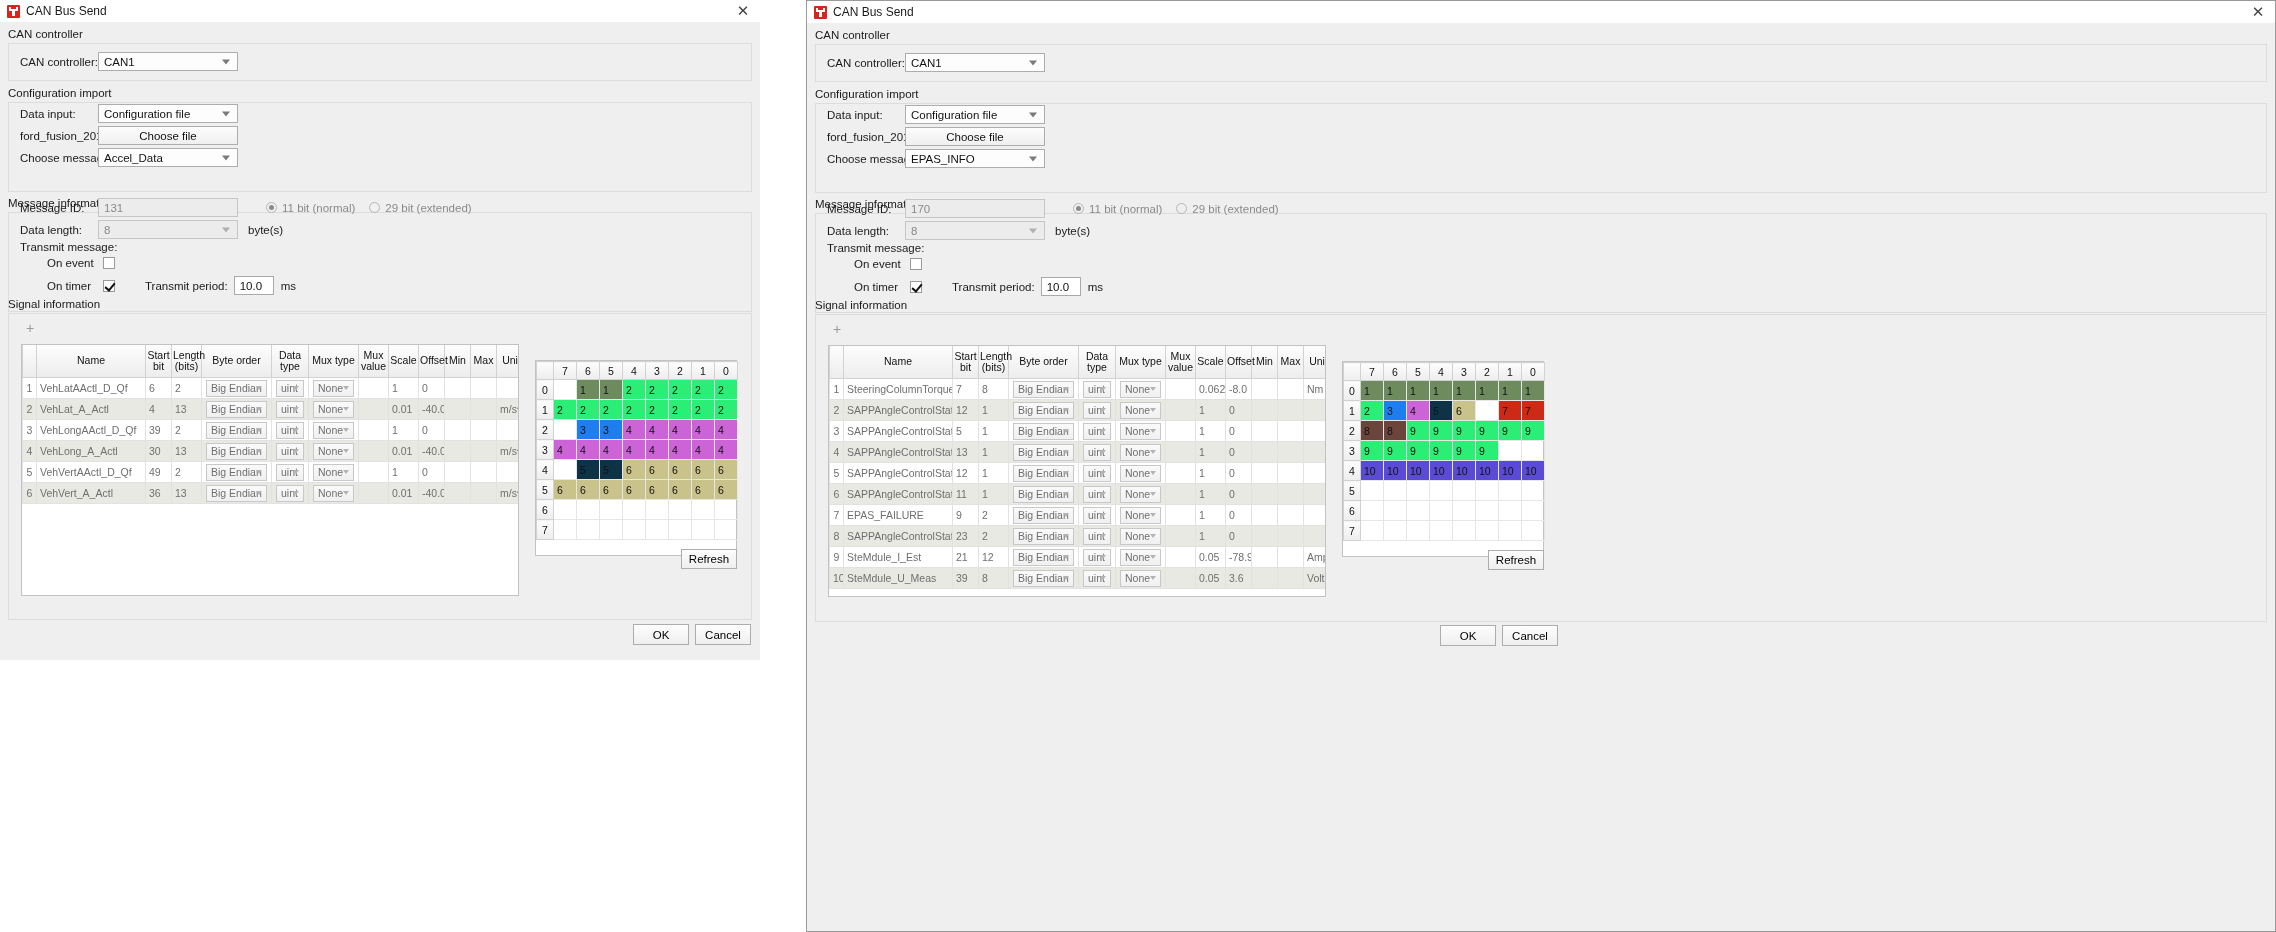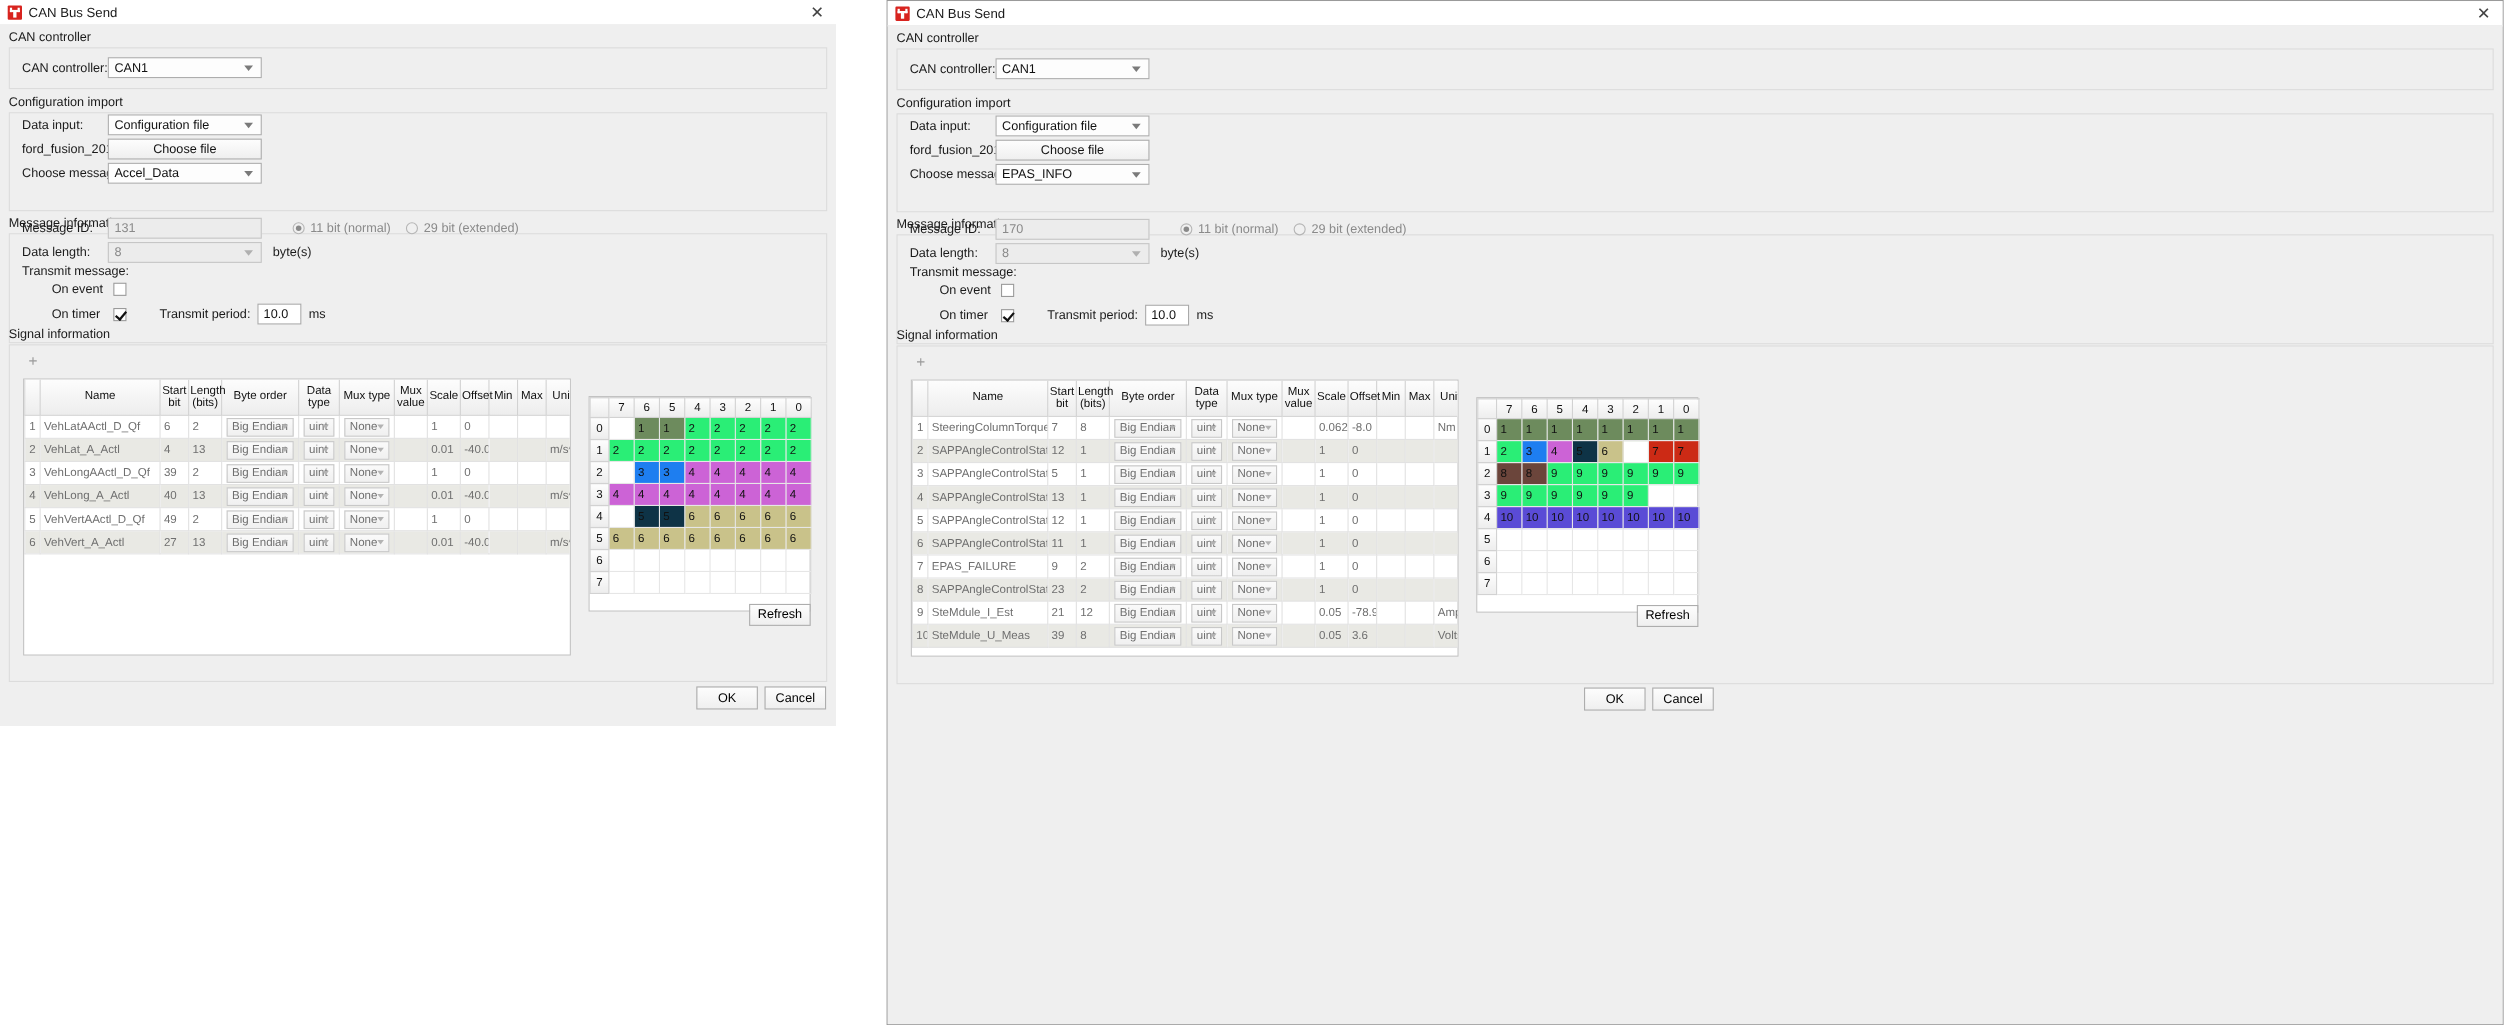--- a/index.html
+++ b/index.html
@@ -295,21 +295,21 @@
                 <td style="height: 20px;"></td>
                 <td style="height: 20px;">1</td>
                 <td style="height: 20px;">0</td>
                 <td style="height: 20px;"></td>
                 <td style="height: 20px;"></td>
                 <td style="height: 20px;"></td>
               </tr>
               <tr class="alt">
                 <td class="idx" style="height: 20px;">4</td>
                 <td style="height: 20px;">VehLong_A_Actl</td>
-                <td style="height: 20px;">40</td>
+                <td style="height: 20px;">30</td>
                 <td style="height: 20px;">13</td>
                 <td class="cell-combo" style="height: 20px;">
                   <div class="cellcombo" style="height: 17px;">
                     <span>Big Endian</span>
                     <span class="arrow"></span>
                   </div>
                 </td>
                 <td class="cell-combo" style="height: 20px;">
                   <div class="cellcombo" style="height: 17px;">
                     <span>uint</span>
@@ -355,21 +355,21 @@
                 <td style="height: 20px;"></td>
                 <td style="height: 20px;">1</td>
                 <td style="height: 20px;">0</td>
                 <td style="height: 20px;"></td>
                 <td style="height: 20px;"></td>
                 <td style="height: 20px;"></td>
               </tr>
               <tr class="alt">
                 <td class="idx" style="height: 20px;">6</td>
                 <td style="height: 20px;">VehVert_A_Actl</td>
-                <td style="height: 20px;">27</td>
+                <td style="height: 20px;">36</td>
                 <td style="height: 20px;">13</td>
                 <td class="cell-combo" style="height: 20px;">
                   <div class="cellcombo" style="height: 17px;">
                     <span>Big Endian</span>
                     <span class="arrow"></span>
                   </div>
                 </td>
                 <td class="cell-combo" style="height: 20px;">
                   <div class="cellcombo" style="height: 17px;">
                     <span>uint</span>

